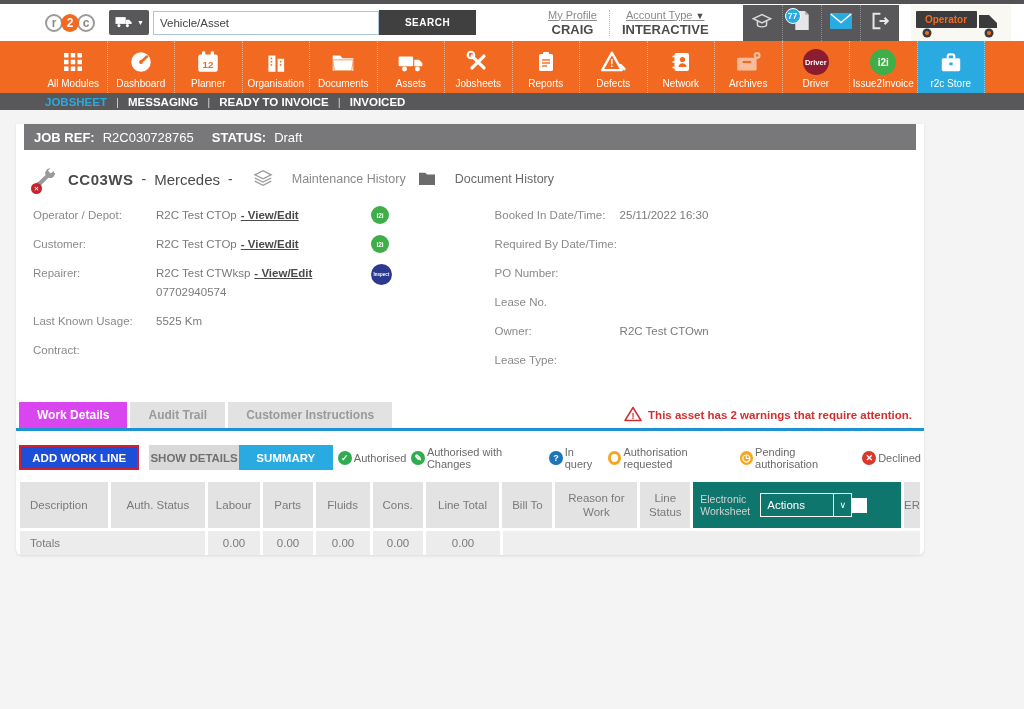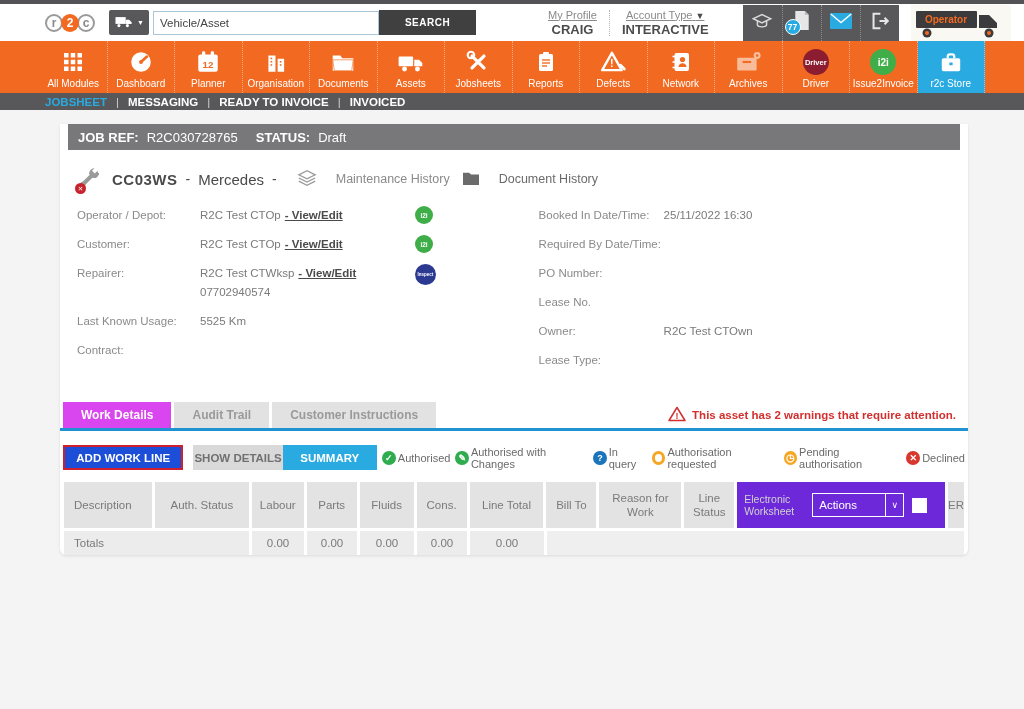--- a/index.html
+++ b/index.html
@@ -22,41 +22,41 @@
     font-size:10px; letter-spacing:.5px; cursor:pointer; font-family:"Liberation Sans", sans-serif; }
   .acct-block { margin-left:72px; text-align:center; }
   .acct-block .lnk { font-size:11px; color:#8a8a8a; text-decoration:underline; cursor:pointer; }
   .acct-block .val { font-size:13px; font-weight:bold; color:#4c4c4c; margin-top:1px; }
   .vsep { border-left:1px dotted #b5b5b5; height:26px; margin:0 12px; }
   .tri-dark { color:#4c4c4c; font-size:9px; }
   .tile-row { display:flex; margin-left:34px; }
   .tile { width:39px; height:36px; background:#58585a; display:flex; align-items:center; justify-content:center;
     position:relative; cursor:pointer; }
   .tile + .tile { border-left:1px dotted #8d8d8f; }
-  .mail-badge { position:absolute; left:2px; bottom:6px; width:16px; height:16px; border-radius:50%;
+  .mail-badge { position:absolute; left:2px; bottom:17px; width:16px; height:16px; border-radius:50%;
     background:#29abe2; border:1px solid #fff; color:#fff; font-size:8.5px; font-weight:bold;
     display:flex; align-items:center; justify-content:center; }
   .operator-tile { margin-left:12px; width:100px; height:36px; background:#faf8f3; display:flex;
     align-items:center; justify-content:center; cursor:pointer; }
   .mainnav { height:52px; background:#f26a21; display:flex; padding-left:40px; }
   .nav-item { width:67.5px; display:flex; flex-direction:column; align-items:center; justify-content:flex-end;
     padding-bottom:4px; border-right:1px dotted rgba(255,255,255,.45); cursor:pointer; }
   .nav-item .ic { height:28px; display:flex; align-items:center; justify-content:center; }
   .nav-item .lbl { color:#fff; font-size:10px; margin-top:2px; white-space:nowrap; }
   .nav-item.store { background:#29abe2; }
   .circle-badge { border-radius:50%; color:#fff; display:flex; align-items:center; justify-content:center; font-weight:bold; }
   .drv { width:26px; height:26px; background:#8c1d30; font-size:7.5px; }
   .i2i-big { width:26px; height:26px; background:#3fae49; font-size:10px; }
   .subnav { height:17px; background:#58585a; display:flex; align-items:center; padding-left:45px;
     font-size:11.5px; font-weight:bold; }
   .subnav .it { color:#fff; cursor:pointer; }
   .subnav .it.active { color:#29abe2; }
   .subnav .pipe { color:#cfcfcf; margin:0 9px; font-weight:normal; }
   .content { padding-top:6px; }
-  .card { margin-left:60px; width:908px; background:#fff; border-radius:0 0 6px 6px;
+  .card { margin-left:16px; width:908px; background:#fff; border-radius:0 0 6px 6px;
     box-shadow:0 1px 3px rgba(0,0,0,.10); }
   .jobref { margin:8px 8px 0 8px; height:26px; background:#78787a; color:#fff; display:flex;
     align-items:center; padding-left:10px; font-size:13px; }
   .jobref b { font-weight:bold; }
   .jobref .v { margin-left:8px; font-weight:normal; }
   .jobref .s { margin-left:18px; }
   .veh-header { margin:16px 0 0 17px; display:flex; align-items:center; }
   .wrench-wrap { position:relative; width:27px; height:26px; margin-right:8px; }
   .wrench-badge { position:absolute; left:-2px; bottom:-2px; width:11px; height:11px; border-radius:50%;
     background:#c8232c; color:#fff; font-size:6.5px; display:flex; align-items:center; justify-content:center; }
@@ -100,21 +100,21 @@
   .lg-orange { background:#f5a623; font-size:10px; }
   .lg-red { background:#d8372d; }
   .wtable { margin:12px 4px 0 4px; font-size:11.5px; }
   .hrow { display:flex; gap:3px; height:46px; }
   .hcell { background:#e3e3e3; color:#7a7a7a; display:flex; align-items:center; justify-content:center;
     text-align:center; line-height:1.25; }
   .hc-desc { width:88px; justify-content:flex-start; padding-left:10px; }
   .hc-auth { width:94px; } .hc-labour { width:52px; } .hc-parts { width:50px; }
   .hc-fluids { width:54px; } .hc-cons { width:50px; } .hc-ltotal { width:74px; }
   .hc-billto { width:50px; } .hc-reason { width:82px; padding:0 6px; } .hc-lstatus { width:50px; padding:0 8px; }
-  .hc-ew { width:208px; background:#6d28d9; display:flex; align-items:center; gap:8px; padding:0 7px; }
+  .hc-ew { width:208px; background:#0f766e; display:flex; align-items:center; gap:0; padding:0 7px; }
   .ew-label { color:#d2d2d0; font-size:10.5px; line-height:1.15; width:60px; text-align:left; }
   .actions-box { border:1px solid #fff; height:24px; width:92px; display:flex; align-items:center;
     color:#fff; font-size:11.5px; cursor:pointer; }
   .actions-box .txt { flex:1; text-align:left; padding-left:6px; }
   .actions-box .chev { border-left:1px solid #fff; width:18px; height:24px; display:flex;
     align-items:center; justify-content:center; font-size:9px; }
   .ew-check { width:15px; height:15px; background:#fff; cursor:pointer; }
   .hc-er { flex:1; }
   .trow { display:flex; gap:3px; height:24px; margin-top:3px; }
   .tcell { background:#ececec; color:#7a7a7a; display:flex; align-items:center; justify-content:center; }

